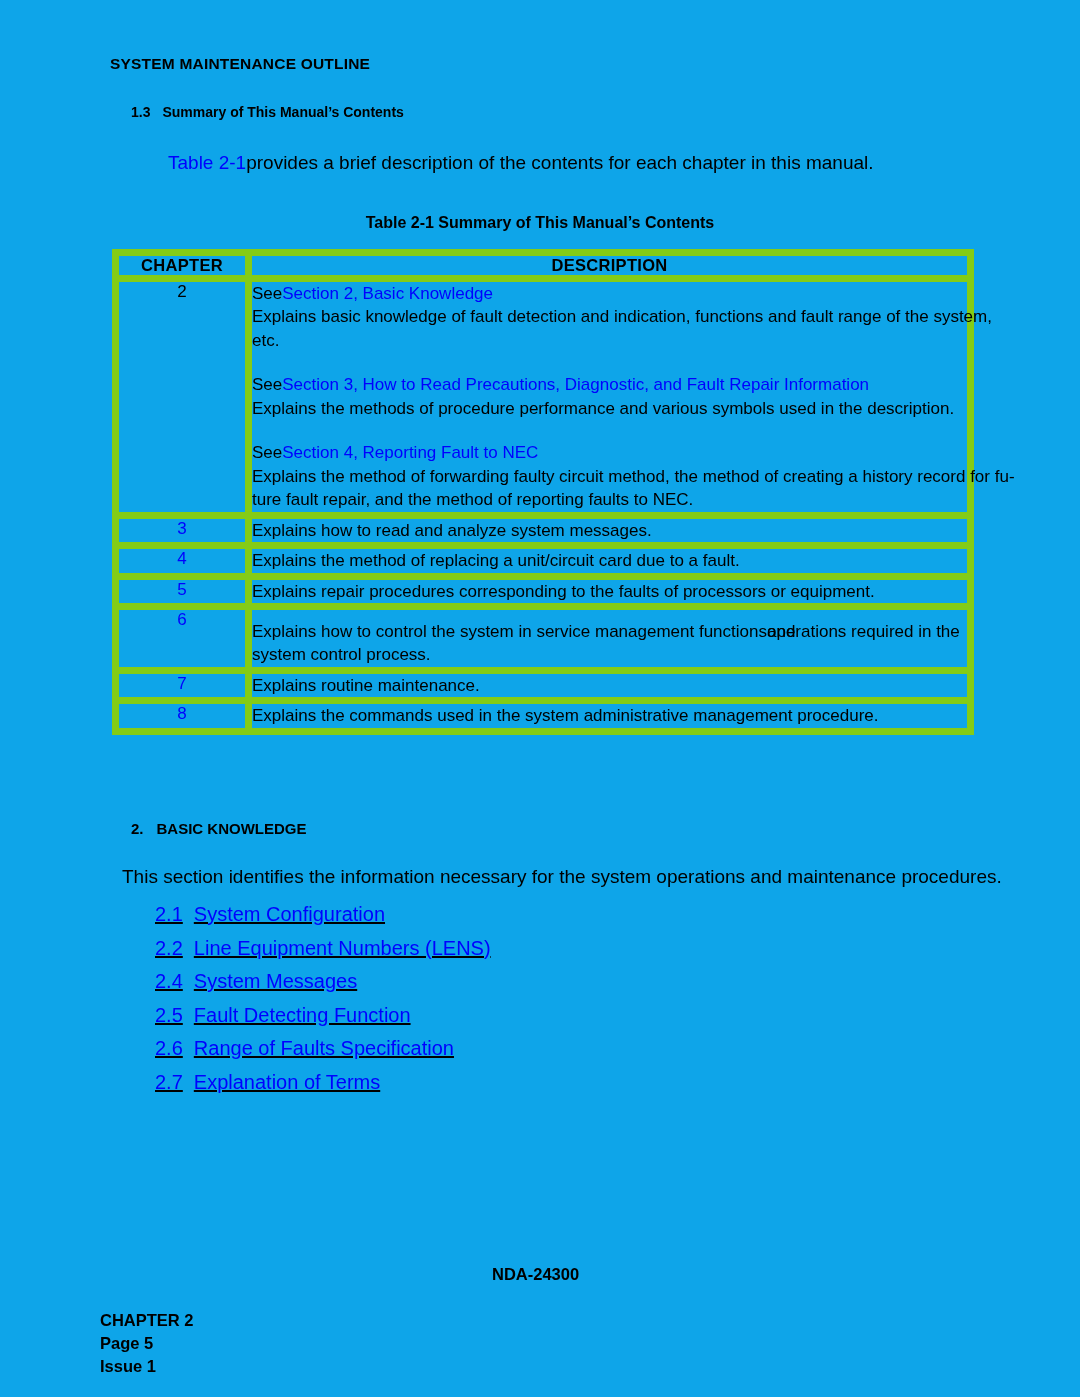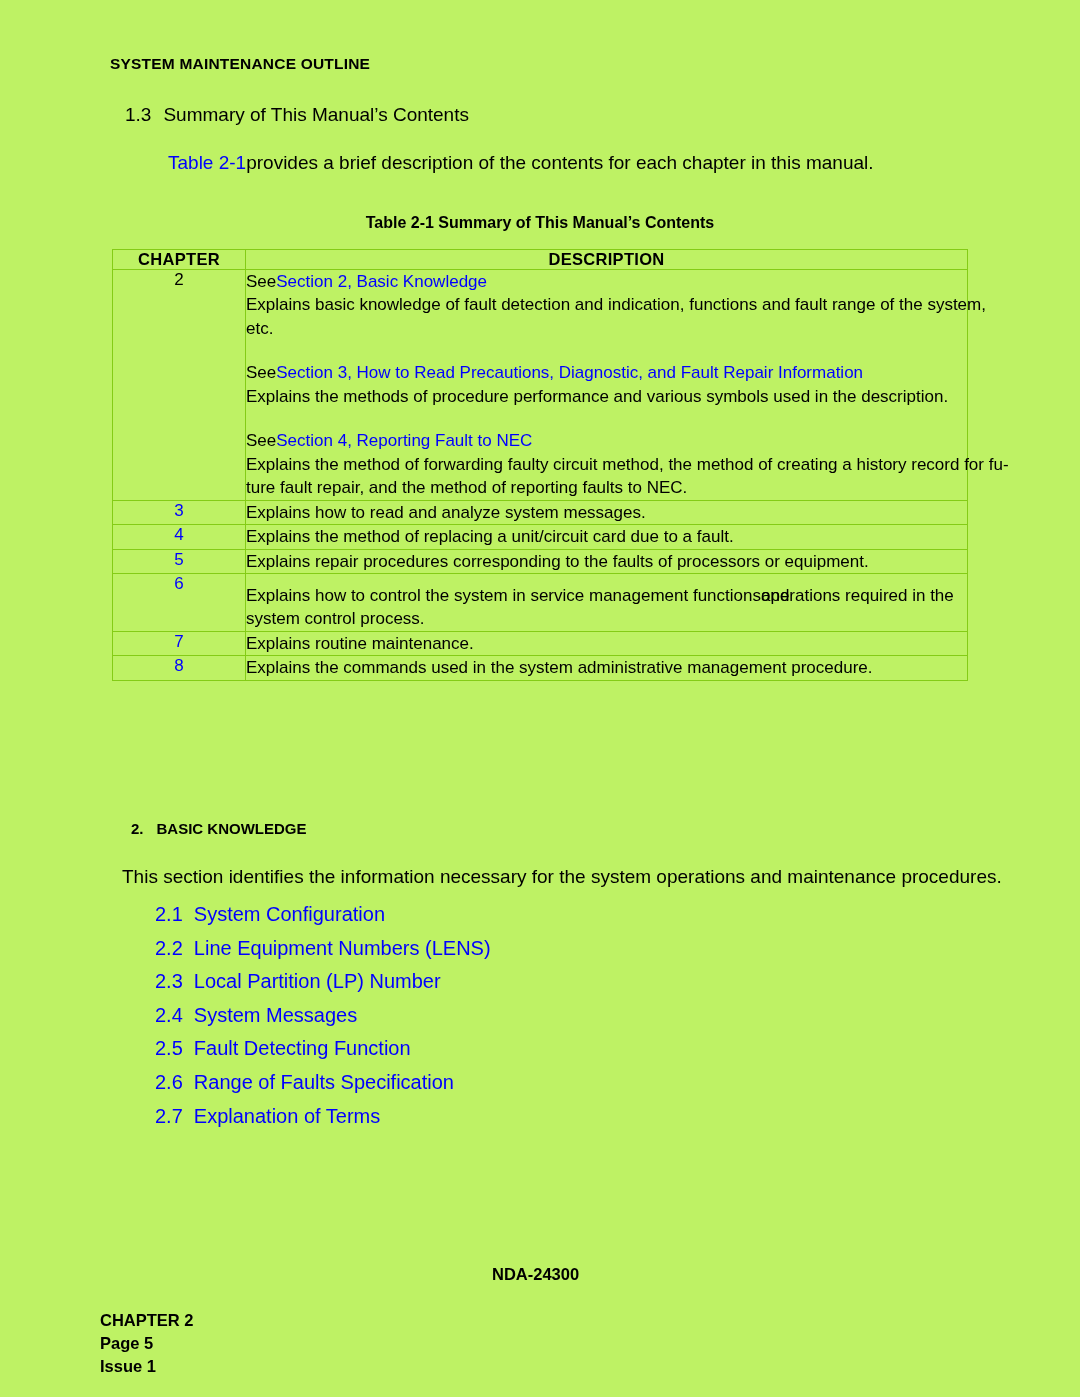--- a/index.html
+++ b/index.html
@@ -8,41 +8,41 @@
     background: #ffffff;
   }
   body {
     font-family: "Liberation Sans", sans-serif;
     color: #000000;
   }
   .page {
     position: relative;
     width: 1080px;
     height: 1397px;
-    background: #bef264;
+    background: #0ea5e9;
     overflow: hidden;
   }
 
   
   .running-head {
     position: absolute;
     left: 110px;
     top: 55px;
     font-size: 15.5px;
     font-weight: bold;
     letter-spacing: 0.2px;
   }
 
   
   .sec-heading {
     position: absolute;
-    left: 125px;
+    left: 131px;
     top: 104px;
-    font-size: 19px;
-    font-weight: normal;
+    font-size: 14px;
+    font-weight: bold;
     white-space: nowrap;
   }
   .sec-heading .num { margin-right: 12px; }
 
   
   .intro {
     position: absolute;
     left: 168px;
     top: 152px;
     font-size: 19px;
@@ -64,21 +64,21 @@
   
   .tbl {
     position: absolute;
     left: 112px;
     top: 249px;
     width: 856px;
     border-collapse: collapse;
     table-layout: fixed;
   }
   .tbl td, .tbl th {
-    border: 1px solid #84cc16;
+    border: 7px solid #84cc16;
     vertical-align: top;
     padding: 0;
     overflow: visible;
   }
   .tbl .c-chap { width: 133px; }
   .tbl .c-desc { width: 722px; }
 
   .hdr-cell {
     text-align: center;
     font-size: 16.5px;
@@ -128,20 +128,21 @@
     left: 122px;
     top: 866px;
     font-size: 19px;
     white-space: nowrap;
   }
 
   .toc {
     position: absolute;
     left: 155px;
     top: 898px;
+    text-decoration: underline;
   }
   .toc-item {
     font-size: 20px;
     color: #0000ff;
     line-height: 33.6px;
     white-space: nowrap;
   }
   .toc-item .tnum { margin-right: 11px; }
 
   
@@ -244,21 +245,20 @@
 
   <div class="h2">
     <span class="num">2.</span><span>BASIC KNOWLEDGE</span>
   </div>
 
   <div class="body-p">This section identifies the information necessary for the system operations and maintenance procedures.</div>
 
   <div class="toc">
     <div class="toc-item"><span class="tnum">2.1</span><span>System Configuration</span></div>
     <div class="toc-item"><span class="tnum">2.2</span><span>Line Equipment Numbers (LENS)</span></div>
-    <div class="toc-item"><span class="tnum">2.3</span><span>Local Partition (LP) Number</span></div>
     <div class="toc-item"><span class="tnum">2.4</span><span>System Messages</span></div>
     <div class="toc-item"><span class="tnum">2.5</span><span>Fault Detecting Function</span></div>
     <div class="toc-item"><span class="tnum">2.6</span><span>Range of Faults Specification</span></div>
     <div class="toc-item"><span class="tnum">2.7</span><span>Explanation of Terms</span></div>
   </div>
 
   <div class="footer">
     <div class="footer-row">CHAPTER 2</div>
     <div class="footer-row">Page 5</div>
     <div class="footer-row">Issue 1</div>

